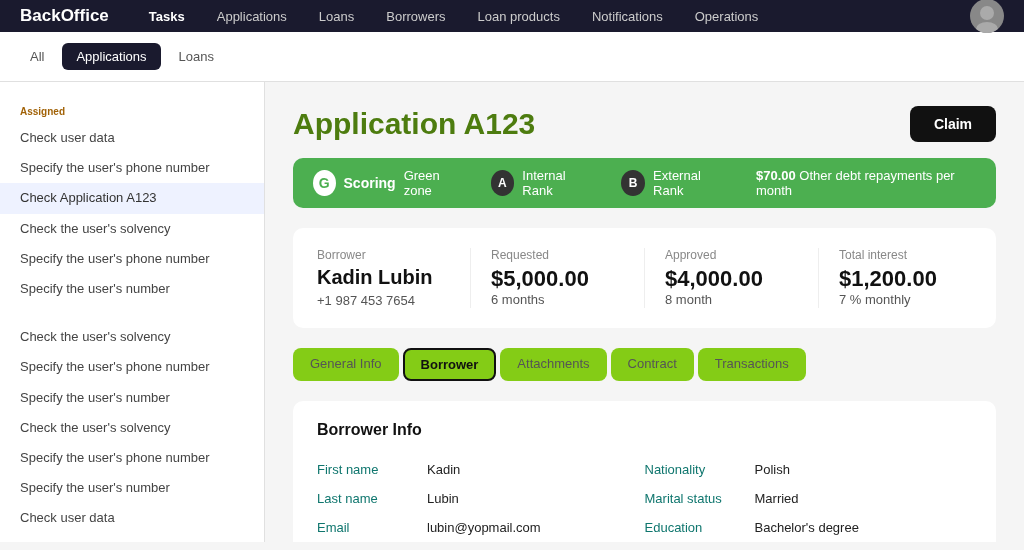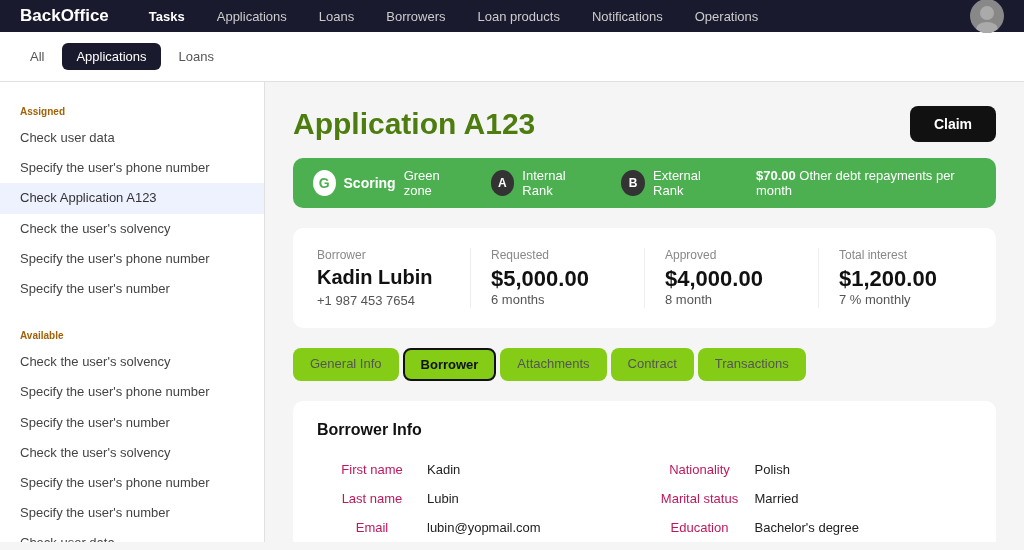--- a/index.html
+++ b/index.html
@@ -279,24 +279,23 @@
       gap: 0;
     }
     .info-row {
       display: flex;
       align-items: flex-start;
       padding: 7px 0;
       border-bottom: none;
     }
     .info-row-key {
       font-size: 13px;
-      color: #be185d;
+      color: #0f766e;
       width: 110px;
       min-width: 110px;
-      text-align: center;
     }
     .info-row-val {
       font-size: 13px;
       color: #222;
       font-weight: 500;
     }
   </style>
 </head>
 <body>
 
@@ -327,21 +326,20 @@
 
   <aside class="sidebar">
     <div class="sidebar-section-title">Assigned</div>
     <div class="sidebar-item">Check user data</div>
     <div class="sidebar-item">Specify the user's phone number</div>
     <div class="sidebar-item active">Check Application A123</div>
     <div class="sidebar-item">Check the user's solvency</div>
     <div class="sidebar-item">Specify the user's phone number</div>
     <div class="sidebar-item">Specify the user's number</div>
     <div class="sidebar-divider"></div>
-    <div class="sidebar-section-title">Available</div>
     <div class="sidebar-item">Check the user's solvency</div>
     <div class="sidebar-item">Specify the user's phone number</div>
     <div class="sidebar-item">Specify the user's number</div>
     <div class="sidebar-item">Check the user's solvency</div>
     <div class="sidebar-item">Specify the user's phone number</div>
     <div class="sidebar-item">Specify the user's number</div>
     <div class="sidebar-item">Check user data</div>
 
   </aside>
 

